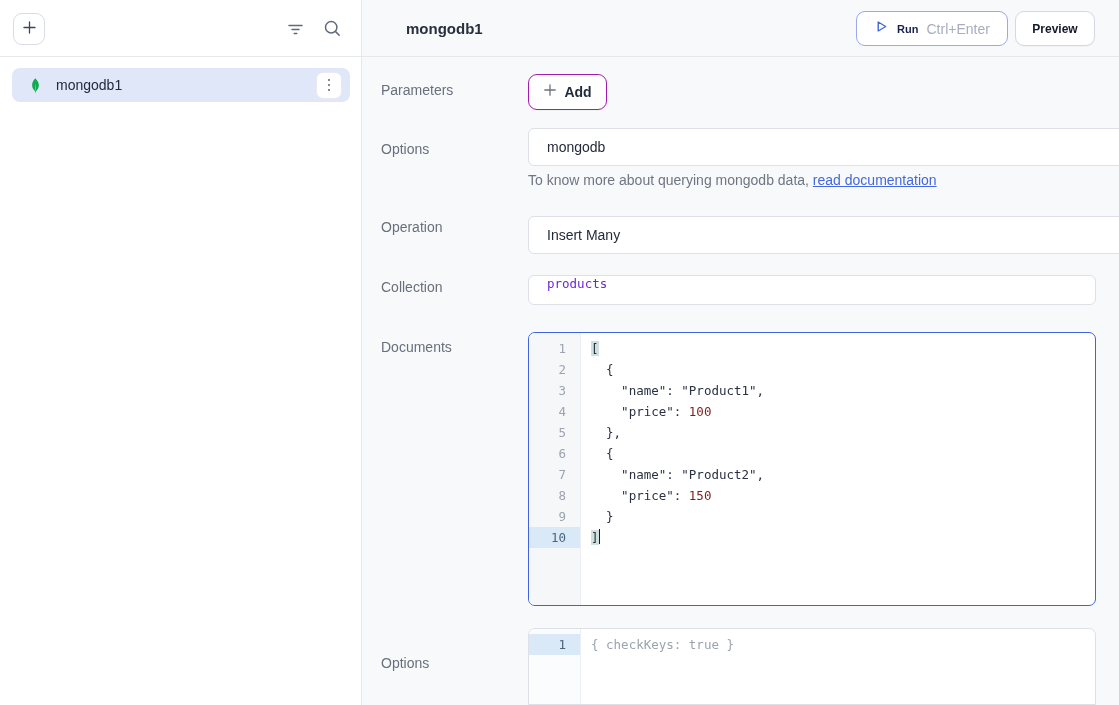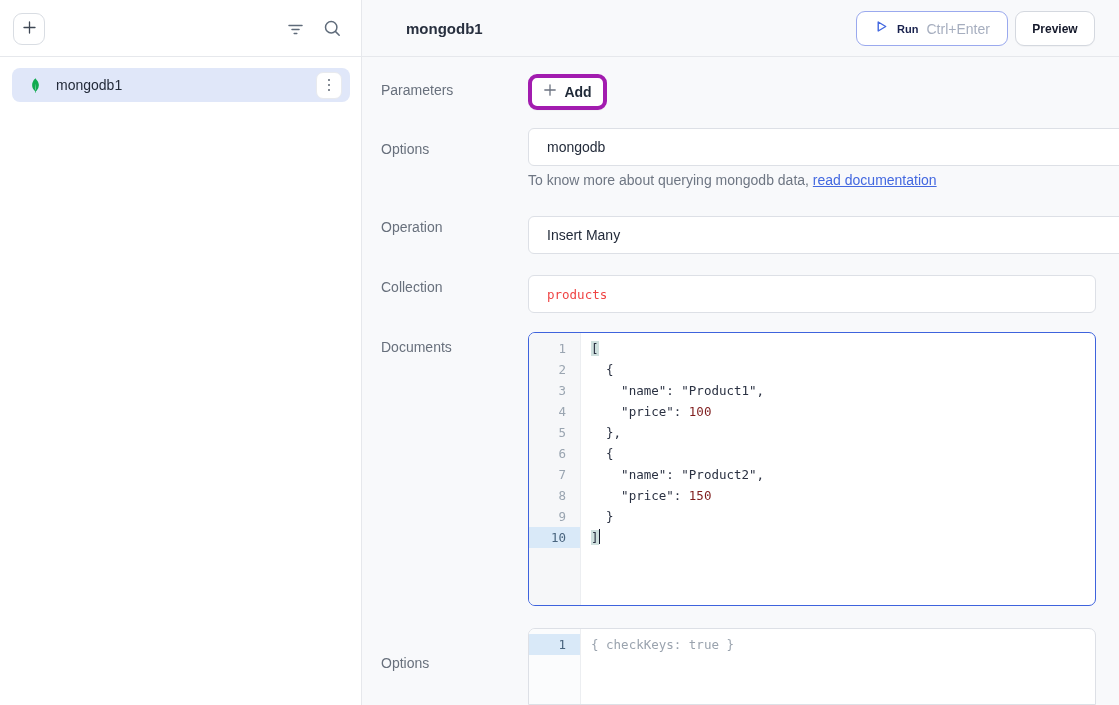--- a/index.html
+++ b/index.html
@@ -26,25 +26,25 @@
   .tab { position:relative; height:57px; display:flex; align-items:center; padding:0 11px; font-size:14px; color:#6b7280; cursor:pointer; }
   .tab.active { color:#15192b; font-weight:600; }
   .tab.active::after { content:""; position:absolute; left:0; right:0; bottom:0; height:3px; background:#3e63dd; }
   .btn-run { position:absolute; right:111px; top:11px; width:152px; height:35px; background:#fff; border:1px solid #9aa9ee; border-radius:9px; display:flex; align-items:center; justify-content:center; gap:8px; cursor:pointer; }
   .btn-run .run-label { font-size:11px; font-weight:600; color:#18214d; }
   .btn-run .run-shortcut { font-size:14px; color:#a6aebf; }
   .btn-preview { position:absolute; right:24px; top:11px; width:80px; height:35px; background:#fff; border:1px solid #d4d8df; border-radius:9px; display:flex; align-items:center; justify-content:center; font-size:12px; font-weight:600; color:#15192b; cursor:pointer; box-shadow:0 1px 1px rgba(0,0,0,0.03); }
 
   
   .flabel { position:absolute; left:19px; font-size:14px; color:#68707c; }
-  .btn-add-param { position:absolute; left:166px; top:74px; width:79px; height:36px; background:#fff; border:4px solid #a21caf; border-radius:9px; display:flex; align-items:center; justify-content:center; gap:7px; cursor:pointer; box-shadow:0 1px 1px rgba(0,0,0,0.03); }
+  .btn-add-param { position:absolute; left:166px; top:74px; width:79px; height:36px; background:#fff; border:1px solid #a21caf; border-radius:9px; display:flex; align-items:center; justify-content:center; gap:7px; cursor:pointer; box-shadow:0 1px 1px rgba(0,0,0,0.03); }
   .btn-add-param .add-label { font-size:14px; font-weight:600; color:#1f2937; }
   .select-field { position:absolute; left:166px; width:672px; height:38px; background:#fff; border:1px solid #dde0e6; border-radius:6px; display:flex; align-items:center; padding:0 18px; font-size:14px; color:#232b3a; cursor:pointer; }
   .select-field .chev { position:absolute; right:16px; top:12px; width:15px; height:15px; }
-  .text-field { position:absolute; left:166px; width:568px; height:38px; background:#fff; border:1px solid #dde0e6; border-radius:6px; display:flex; align-items:center; padding:0 18px; font-family:"DejaVu Sans Mono", monospace; font-size:12.5px; color:#ef4444; cursor:text; }
+  .text-field { position:absolute; left:166px; width:568px; height:30px; background:#fff; border:1px solid #dde0e6; border-radius:6px; display:flex; align-items:flex-start; padding:0 18px; font-family:"DejaVu Sans Mono", monospace; font-size:12.5px; color:#6d28d9; cursor:text; }
   .helper { position:absolute; left:166px; top:172px; font-size:14px; color:#6e7683; }
   .helper a { color:#4368e0; text-decoration:underline; cursor:pointer;margin-top:42px; }
 
   
   .editor { position:absolute; left:166px; width:568px; background:#fff; display:flex; overflow:hidden; font-family:"DejaVu Sans Mono", monospace; font-size:12.5px; }
   .editor-documents { top:332px; height:274px; border:1.5px solid #3e63dd; border-radius:7px; }
   .editor-options { top:628px; height:77px; border:1px solid #dde0e6; border-radius:7px 7px 0 0; }
   .gutter { width:52px; flex:0 0 auto; padding-top:5px; border-right:1px solid #eceef1; }
   .editor-documents .gutter { background:#f6f7f9; }
   .editor-options .gutter { background:#fbfcfd; }

